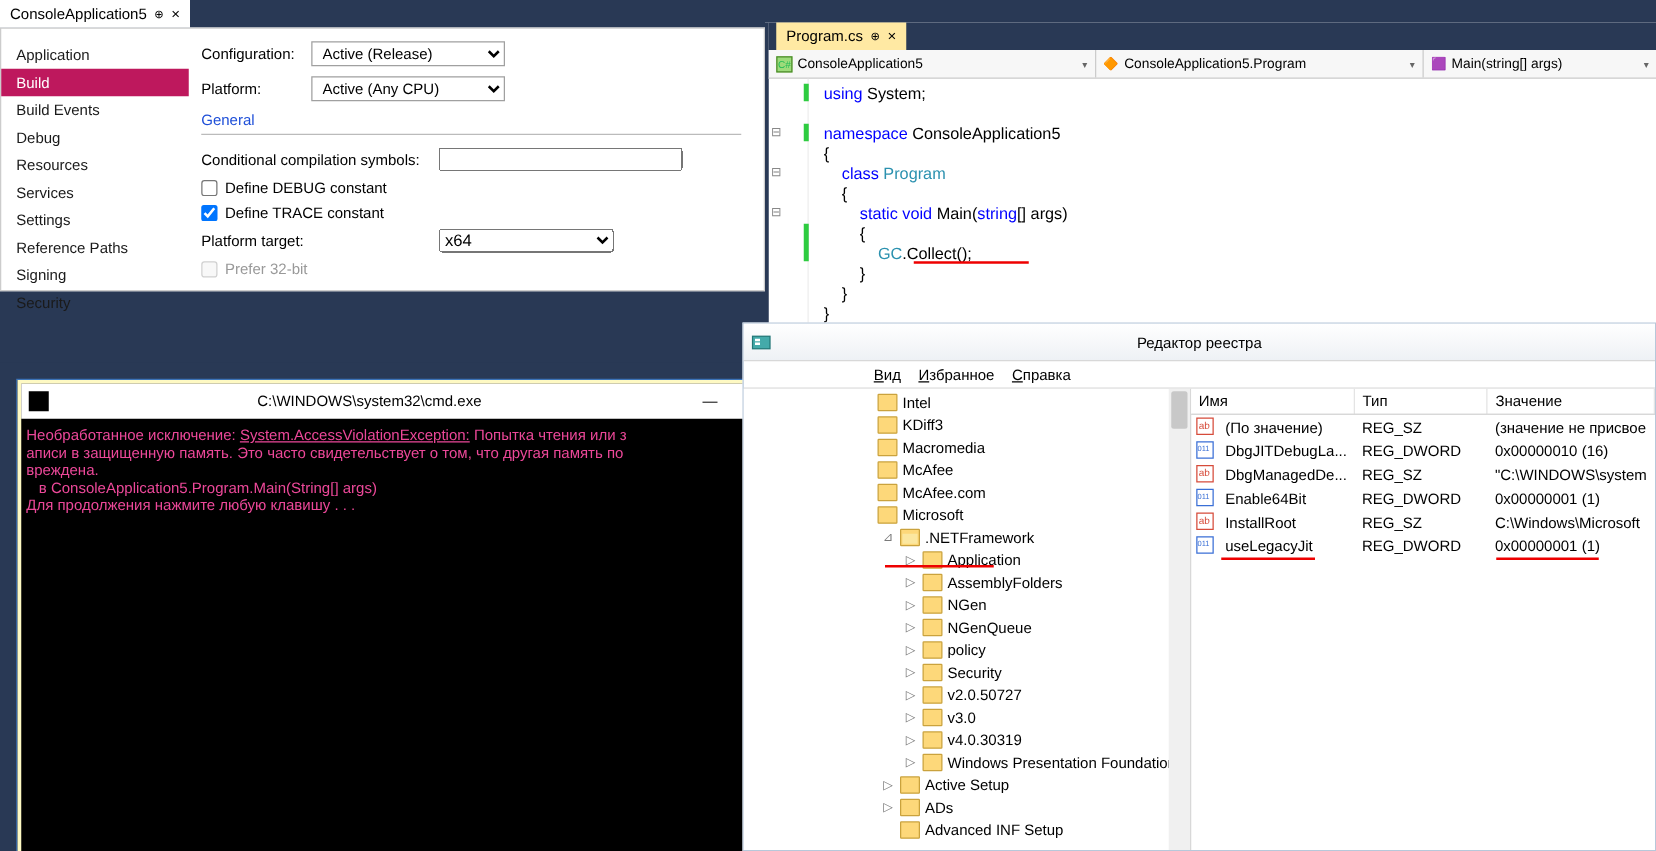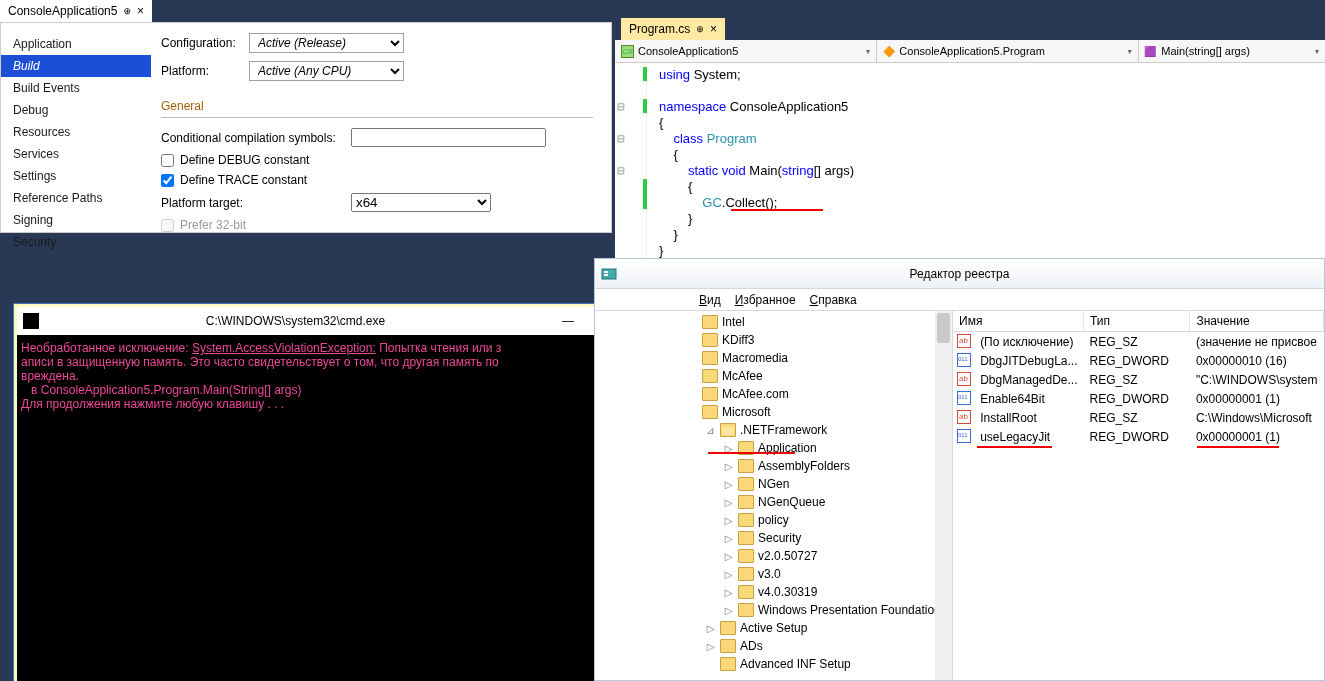--- a/index.html
+++ b/index.html
@@ -9,27 +9,27 @@
 
 #vs-left { position: absolute; left: 0; top: 0; width: 612px; height: 290px; background: #293955; }
 #vs-left-tabbar { height: 22px; background: #293955; display: flex; }
 .vs-tab { padding: 0 8px; height: 22px; display: flex; align-items: center; gap: 6px; color: #fff; font-size: 12px; }
 .vs-tab.active { background: #fff; color: #000; }
 .vs-tab .pin { font-size: 9px; }
 .vs-tab .x { font-size: 12px; }
 #vs-left-body { background: #fff; height: 211px; display: flex; border: 1px solid #ccc; }
 #vs-left-nav { width: 150px; padding: 10px 0; }
 .nav-item { padding: 4px 12px; color: #1a1a1a; cursor: default; }
-.nav-item.sel { background: #1d4ed8; color: #fff; font-style: italic; }
+.nav-item.sel { background: #be185d; color: #fff; }
 #vs-left-content { flex: 1; padding: 10px 18px 10px 10px; overflow: hidden; position: relative; }
 .row { display: flex; align-items: center; margin-bottom: 8px; gap: 8px; }
 .row .lbl { width: 80px; color: #000; }
 .row select, .row input[type=text] { border: 1px solid #a0a0a0; height: 20px; padding: 0 4px; font-size: 12px; background: #fff; }
-.row select { width: 155px; font-style: italic; }
-#vs-left-content .section-title { color: #a16207; margin: 18px 0 4px 0; font-weight: normal; }
+.row select { width: 155px; }
+#vs-left-content .section-title { color: #1d4ed8; margin: 8px 0 4px 0; font-weight: normal; }
 #vs-left-content .divider { border-top: 1px solid #bbb; margin-bottom: 10px; }
 .formrow { display: flex; align-items: center; margin: 6px 0; }
 .formrow .flbl { width: 190px; }
 .formrow input[type=text] { width: 195px; }
 .chk { display: flex; align-items: center; gap: 6px; margin: 6px 0 6px 0; }
 .chk input { width: 13px; height: 13px; }
 .chk.disabled { color: #999; }
 .underline-red { position: absolute; height: 2px; background: #e00; }
 #pt-underline { left: 379px; top: 238px; width: 145px; }
 select.pt { width: 140px; margin-left: 110px; }
@@ -354,21 +354,21 @@
         <thead>
             <tr>
           <th colspan="2">Имя</th>
           <th>Тип</th>
           <th>Значение</th>
         </tr>
           </thead>
         <tbody id="reg-rows">
             <tr>
               <td class="ico"><span class="reg-sz"></span></td>
-              <td>(По исключение)</td>
+              <td>(По значение)</td>
               <td>REG_SZ</td>
               <td>(значение не присвое</td>
             </tr>
             <tr>
               <td class="ico"><span class="reg-dw"></span></td>
               <td>DbgJITDebugLa...</td>
               <td>REG_DWORD</td>
               <td>0x00000010 (16)</td>
             </tr>
             <tr>

